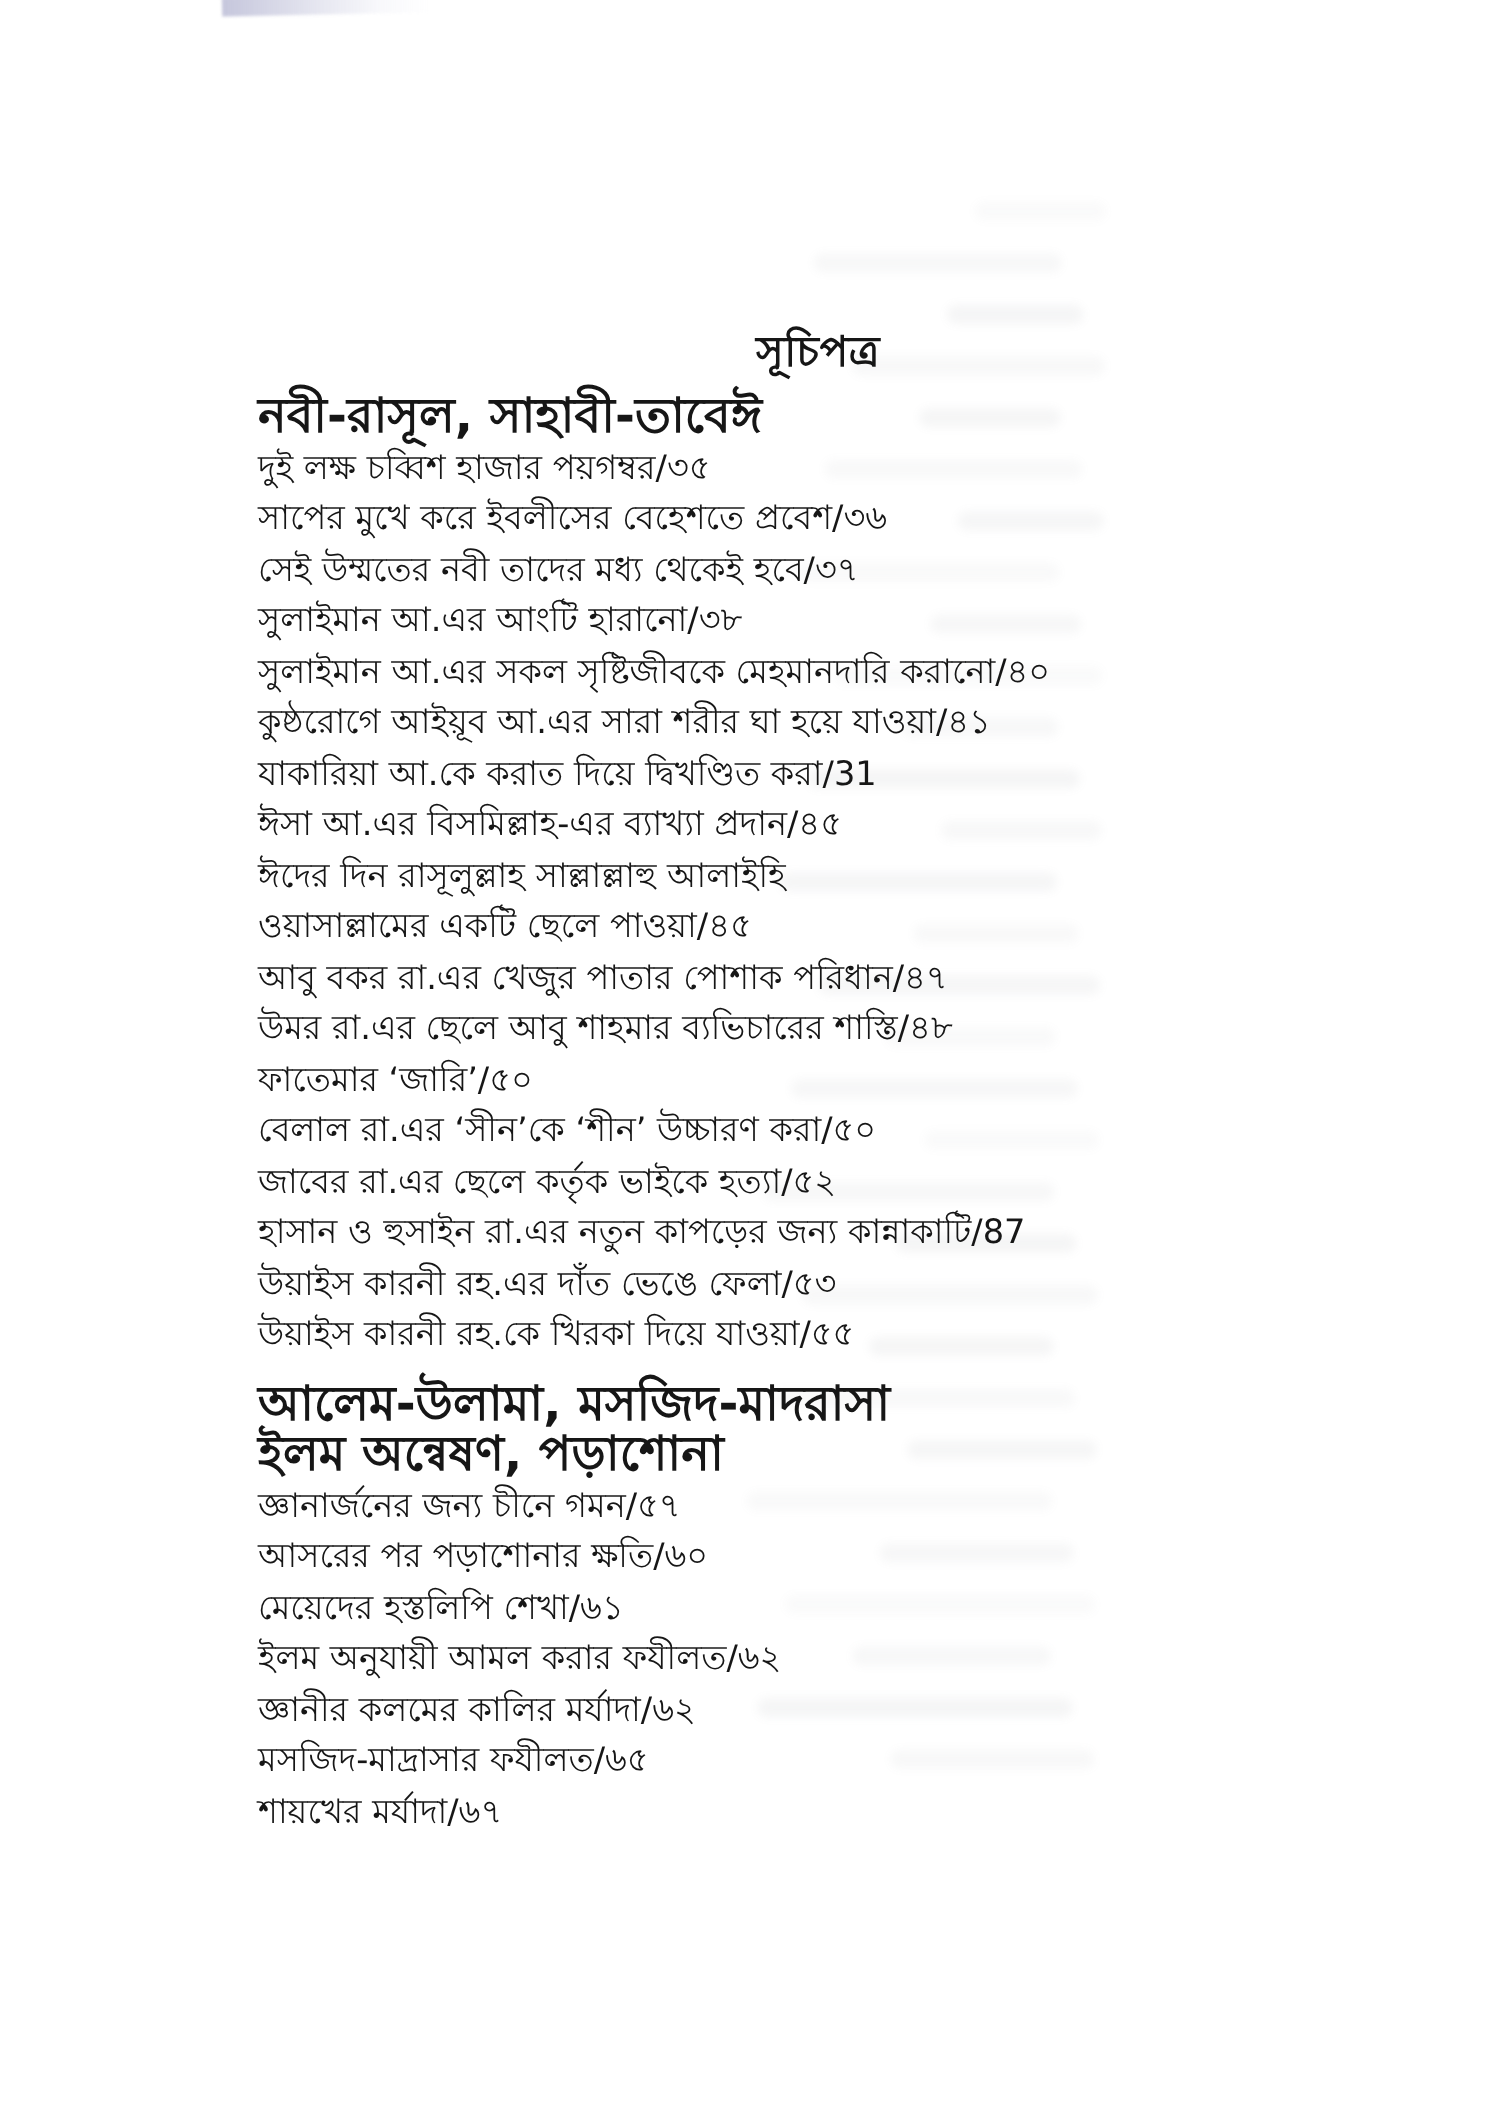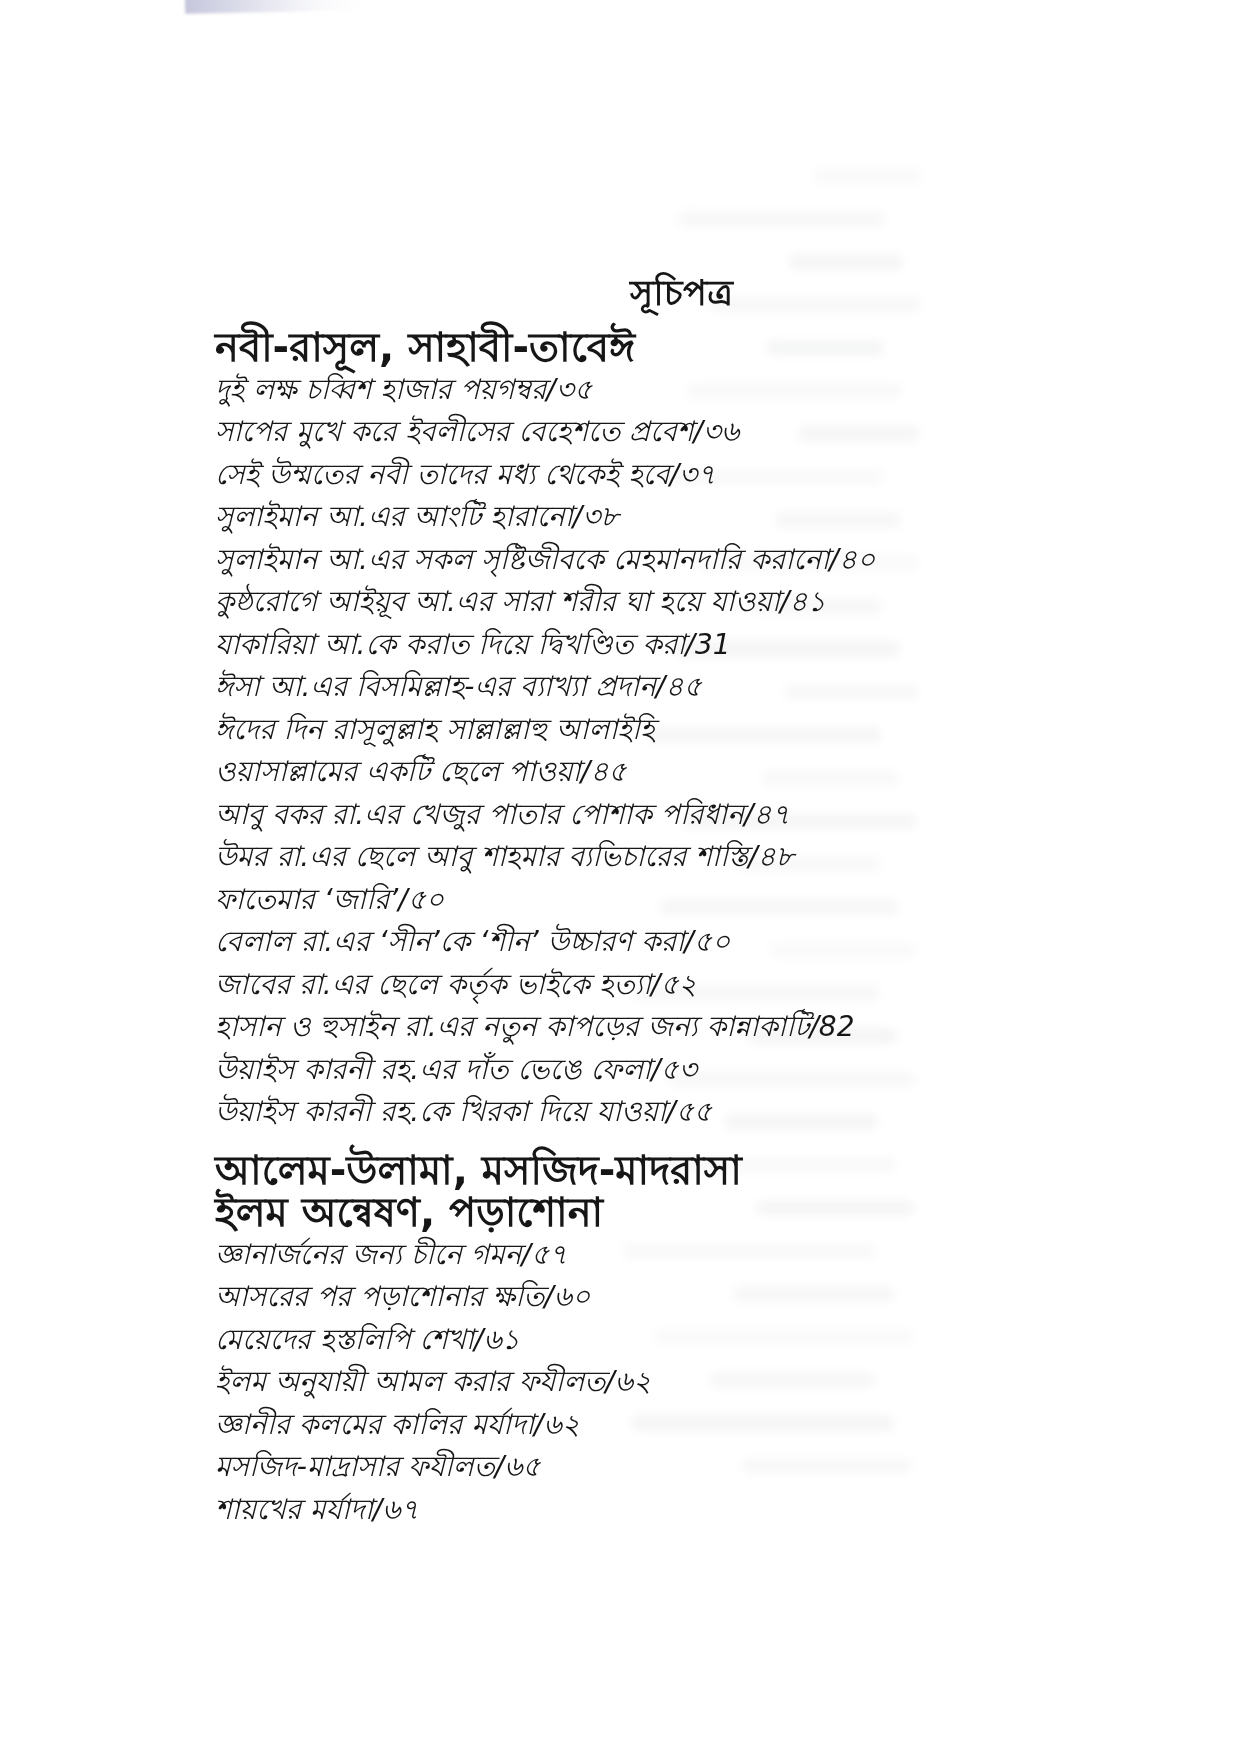--- a/index.html
+++ b/index.html
@@ -65,21 +65,20 @@
     font-size: 40px;
     font-weight: 700;
     line-height: 42.5px;
     white-space: nowrap;
   }
   .toc-entry {
     font-size: 28px;
     font-weight: 400;
     line-height: 42.5px;
     white-space: nowrap;
-    font-style: italic;
   }
 </style>
 </head>
 <body>
 
 <div class="page">
 
   <div class="top-smudge"></div>
 
   <div class="bleed-artifacts">
@@ -129,21 +128,21 @@
         <div class="toc-entry">কুষ্ঠরোগে আইয়ূব আ.এর সারা শরীর ঘা হয়ে যাওয়া/৪১</div>
         <div class="toc-entry">যাকারিয়া আ.কে করাত দিয়ে দ্বিখণ্ডিত করা/31</div>
         <div class="toc-entry">ঈসা আ.এর বিসমিল্লাহ-এর ব্যাখ্যা প্রদান/৪৫</div>
         <div class="toc-entry">ঈদের দিন রাসূলুল্লাহ সাল্লাল্লাহু আলাইহি</div>
         <div class="toc-entry">ওয়াসাল্লামের একটি ছেলে পাওয়া/৪৫</div>
         <div class="toc-entry">আবু বকর রা.এর খেজুর পাতার পোশাক পরিধান/৪৭</div>
         <div class="toc-entry">উমর রা.এর ছেলে আবু শাহমার ব্যভিচারের শাস্তি/৪৮</div>
         <div class="toc-entry">ফাতেমার ‘জারি’/৫০</div>
         <div class="toc-entry">বেলাল রা.এর ‘সীন’কে ‘শীন’ উচ্চারণ করা/৫০</div>
         <div class="toc-entry">জাবের রা.এর ছেলে কর্তৃক ভাইকে হত্যা/৫২</div>
-        <div class="toc-entry">হাসান ও হুসাইন রা.এর নতুন কাপড়ের জন্য কান্নাকাটি/82</div>
+        <div class="toc-entry">হাসান ও হুসাইন রা.এর নতুন কাপড়ের জন্য কান্নাকাটি/87</div>
         <div class="toc-entry">উয়াইস কারনী রহ.এর দাঁত ভেঙে ফেলা/৫৩</div>
         <div class="toc-entry">উয়াইস কারনী রহ.কে খিরকা দিয়ে যাওয়া/৫৫</div>
       </div>
       <div class="toc-section gap">
         <div class="toc-heading">আলেম-উলামা, মসজিদ-মাদরাসা</div>
         <div class="toc-heading">ইলম অন্বেষণ, পড়াশোনা</div>
         <div class="toc-entry">জ্ঞানার্জনের জন্য চীনে গমন/৫৭</div>
         <div class="toc-entry">আসরের পর পড়াশোনার ক্ষতি/৬০</div>
         <div class="toc-entry">মেয়েদের হস্তলিপি শেখা/৬১</div>
         <div class="toc-entry">ইলম অনুযায়ী আমল করার ফযীলত/৬২</div>

